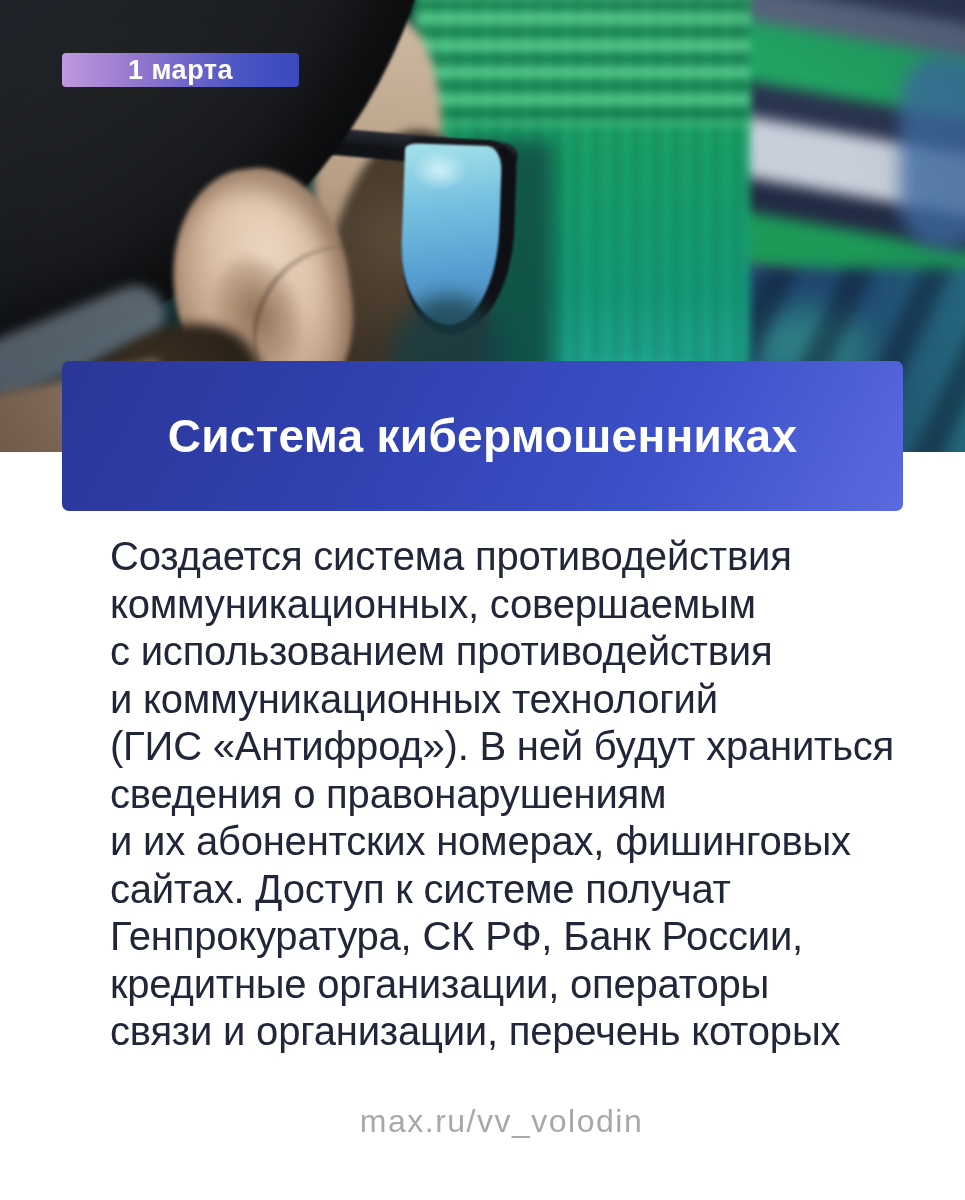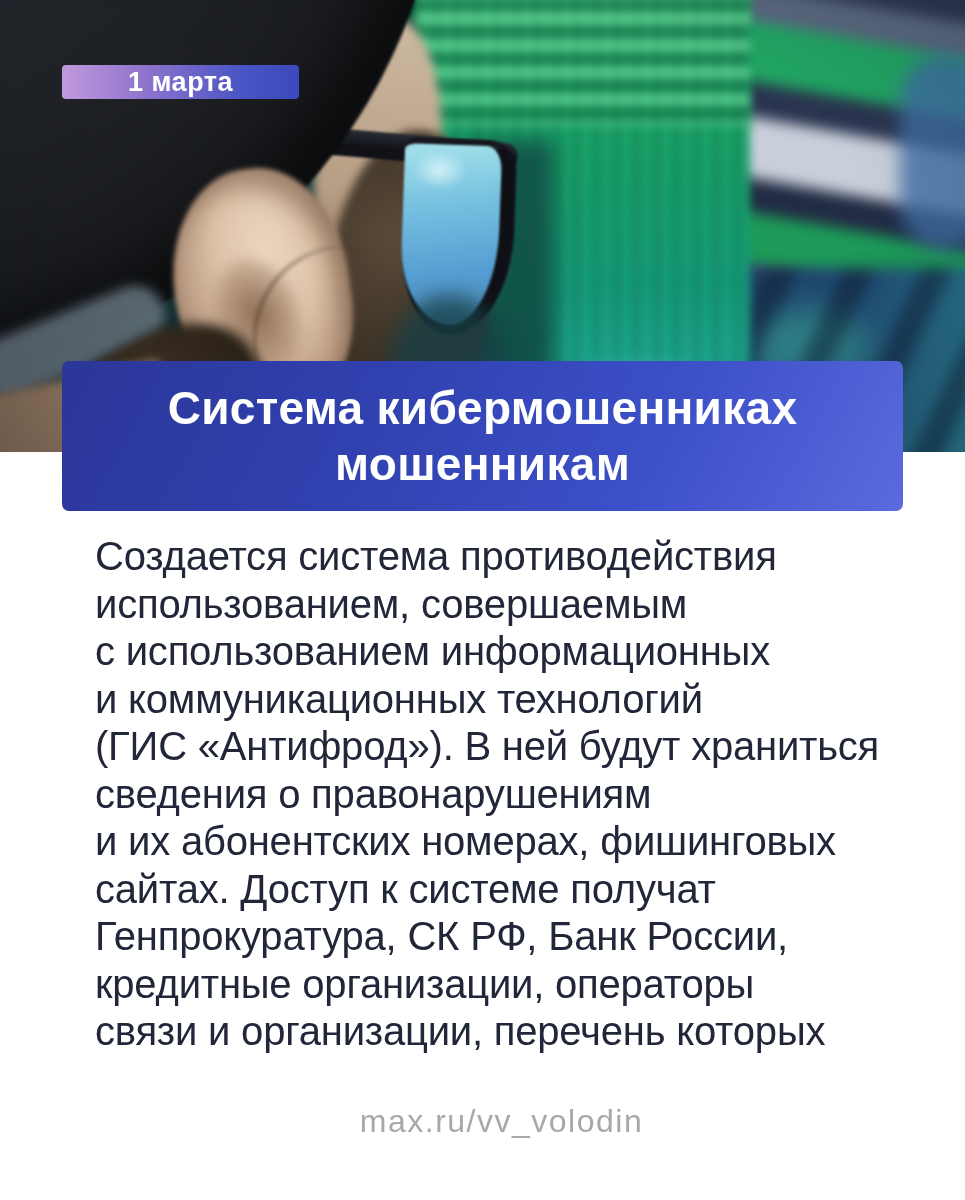--- a/index.html
+++ b/index.html
@@ -92,34 +92,34 @@
   .neck::after{content:"";position:absolute;inset:0;
     background:repeating-linear-gradient(70deg,rgba(40,30,20,.5) 0 3px,transparent 3px 9px);}
 
   .photo-vignette{left:0;top:0;width:965px;height:452px;
     background:radial-gradient(ellipse at 50% 45%,transparent 55%,rgba(5,10,25,.18) 100%);}
 
   
   .date-badge{position:absolute;left:62px;top:53px;width:237px;height:34px;border-radius:4px;
     background:linear-gradient(90deg,#c09ade 0%,#9678cf 30%,#4b55c4 75%,#3a49bd 100%);
     color:#ffffff;font-size:27px;font-weight:bold;line-height:34px;text-align:center;
-    letter-spacing:.5px;z-index:50;margin-top:12px;}
+    letter-spacing:.5px;z-index:50;}
 
   
   .title-banner{position:absolute;left:62px;top:361px;width:841px;height:150px;border-radius:7px;
     background:linear-gradient(118deg,#2b3698 0%,#3040ae 35%,#3c50c8 70%,#5b6ade 100%);
     display:flex;flex-direction:column;justify-content:center;align-items:center;
     color:#ffffff;font-size:46px;font-weight:bold;line-height:56px;letter-spacing:.3px;
     text-align:center;z-index:40;}
   .title-banner .t-line{white-space:nowrap;}
 
   
   .body-text{position:absolute;left:95px;top:533px;color:#212639;
     font-size:40px;line-height:47.5px;letter-spacing:-.2px;}
-  .body-text .b-line{white-space:nowrap;}
+  .body-text .b-line{white-space:nowrap;margin-left:15px;}
 
   
   .footer-link{position:absolute;left:0;top:1103px;width:965px;text-align:center;
     color:#a8a8a8;font-size:32px;letter-spacing:1.5px;margin-left:19px;}
 </style>
 </head>
 <body>
 
 <div class="poster">
 
@@ -143,27 +143,26 @@
     <div class="brim"></div>
     <div class="hair-lower"></div>
     <div class="neck"></div>
     <div class="photo-vignette"></div>
   </div>
 
   <div class="date-badge">1 марта</div>
 
   <div class="title-banner">
     <div class="t-line">Система кибермошенниках</div>
-    <div class="t-line">мошенникам</div>
   </div>
 
   <div class="body-text">
     <div class="b-line">Создается система противодействия</div>
-    <div class="b-line">использованием, совершаемым</div>
-    <div class="b-line">с использованием информационных</div>
+    <div class="b-line">коммуникационных, совершаемым</div>
+    <div class="b-line">с использованием противодействия</div>
     <div class="b-line">и коммуникационных технологий</div>
     <div class="b-line">(ГИС «Антифрод»). В ней будут храниться</div>
     <div class="b-line">сведения о правонарушениям</div>
     <div class="b-line">и их абонентских номерах, фишинговых</div>
     <div class="b-line">сайтах. Доступ к системе получат</div>
     <div class="b-line">Генпрокуратура, СК РФ, Банк России,</div>
     <div class="b-line">кредитные организации, операторы</div>
     <div class="b-line">связи и организации, перечень которых</div>
   </div>
 

